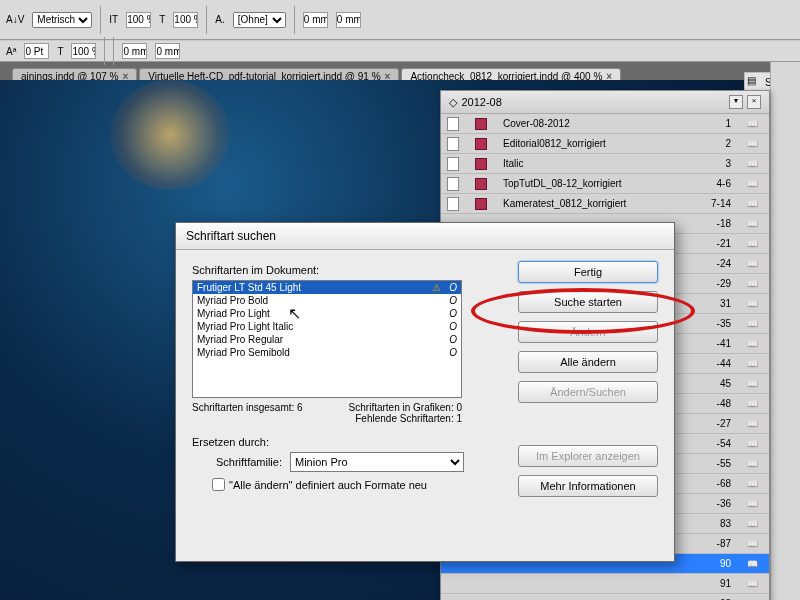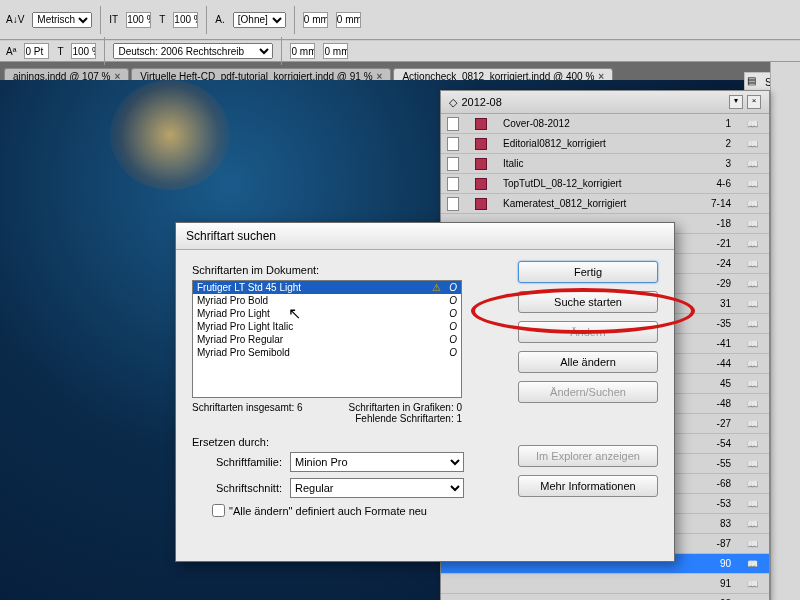--- a/index.html
+++ b/index.html
@@ -3,21 +3,21 @@
 <meta charset="utf-8">
 <style>
 * { box-sizing: border-box; margin: 0; padding: 0; font-family: Tahoma, Arial, sans-serif; }
 body { background: #e0e0e0; width: 800px; height: 600px; overflow: hidden; position: relative; }
 
 .toolbar-top { background: #dadada; height: 40px; border-bottom: 1px solid #999; display: flex; align-items: center; padding: 0 6px; gap: 8px; font-size: 10px; }
 .toolbar-top .sep { width: 1px; height: 28px; background: #999; }
 .toolbar-top input { width: 25px; font-size: 10px; height: 16px; border: 1px solid #999; }
 .toolbar-top select { font-size: 10px; height: 16px; }
 
-.tab-strip { background: #6a6a6a; height: 22px; display: flex; align-items: flex-end; padding-left: 4px; }
+.tab-strip { background: #6a6a6a; height: 22px; display: flex; align-items: flex-end; padding-left: 12px; }
 .tab { background: #c0c0c0; border: 1px solid #888; border-bottom: none; padding: 2px 8px; font-size: 10px; margin-right: 2px; border-radius: 3px 3px 0 0; display: flex; align-items: center; gap: 4px; }
 .tab.active { background: #e0e0e0; }
 .tab .close { color: #555; font-weight: bold; }
 
 .ruler-h { height: 18px; background: #f0f0f0; border-bottom: 1px solid #aaa; }
 
 .workspace { position: absolute; top: 80px; left: 0; width: 760px; height: 520px; background: radial-gradient(circle at 30% 20%, #1a5a8a 0%, #0a2a4a 40%, #051530 100%); overflow: hidden; }
 .workspace .glow1 { position: absolute; left: 110px; top: 0px; width: 120px; height: 110px; background: radial-gradient(circle, rgba(255,200,100,0.7), rgba(180,100,40,0.2) 60%, transparent 80%); border-radius: 50%; }
 
 
@@ -89,21 +89,20 @@
   <div class="sep"></div>
   <input value="0 mm" style="">
   <input value="0 mm" style="">
 </div>
 <div class="toolbar-top" style="height:22px;border-top:1px solid #ccc">
   <span>Aª</span>
     <input value="0 Pt" style="">
   <span>T</span>
     <input value="100 %" style="">
   <div class="sep"></div>
-  <select style="width:160px"><option>Deutsch: 2006 Rechtschreib</option></select>
   <div class="sep"></div>
   <input value="0 mm" style="">
   <input value="0 mm" style="">
 </div>
 
 <div class="tab-strip">
   <div class="tab">
       <span>ainings.indd @ 107 %</span>
       <span class="close">×</span>
     </div>
@@ -233,21 +232,21 @@
         <span class="pg">-55</span>
         <span class="sic"></span>
       </div>
       <div class="book-row">
         <span class="nm"></span>
         <span class="pg">-68</span>
         <span class="sic"></span>
       </div>
       <div class="book-row">
         <span class="nm"></span>
-        <span class="pg">-53</span>
+        <span class="pg">-36</span>
         <span class="sic"></span>
       </div>
       <div class="book-row">
         <span class="nm"></span>
         <span class="pg">83</span>
         <span class="sic"></span>
       </div>
       <div class="book-row">
         <span class="nm"></span>
         <span class="pg">-87</span>
@@ -307,24 +306,20 @@
       <div class="r">
           <div>Schriftarten in Grafiken: 0</div>
           <div>Fehlende Schriftarten: 1</div>
         </div>
     </div>
     <div class="replace-grid">
       <div class="dlg-label" style="text-align:left">Ersetzen durch:</div>
       <div class="row">
         <div class="lbl">Schriftfamilie:</div>
         <select><option>Minion Pro</option></select>
-      </div>
-      <div class="row">
-        <div class="lbl">Schriftschnitt:</div>
-        <select><option>Regular</option></select>
       </div>
       <div class="chk-row">
         <input type="checkbox" style="">
         <span>"Alle ändern" definiert auch Formate neu</span>
       </div>
     </div>
   </div>
   <div class="dlg-buttons">
     <button class="dlg-btn primary">Fertig</button>
     <button class="dlg-btn">Suche starten</button>

